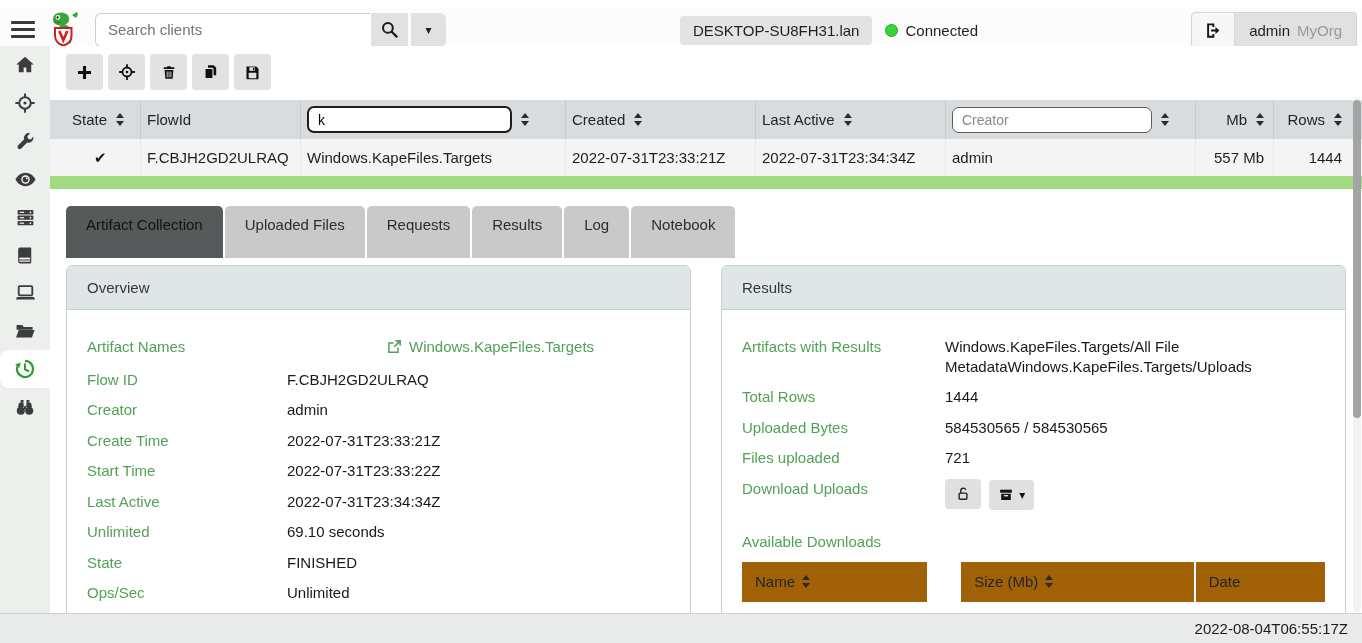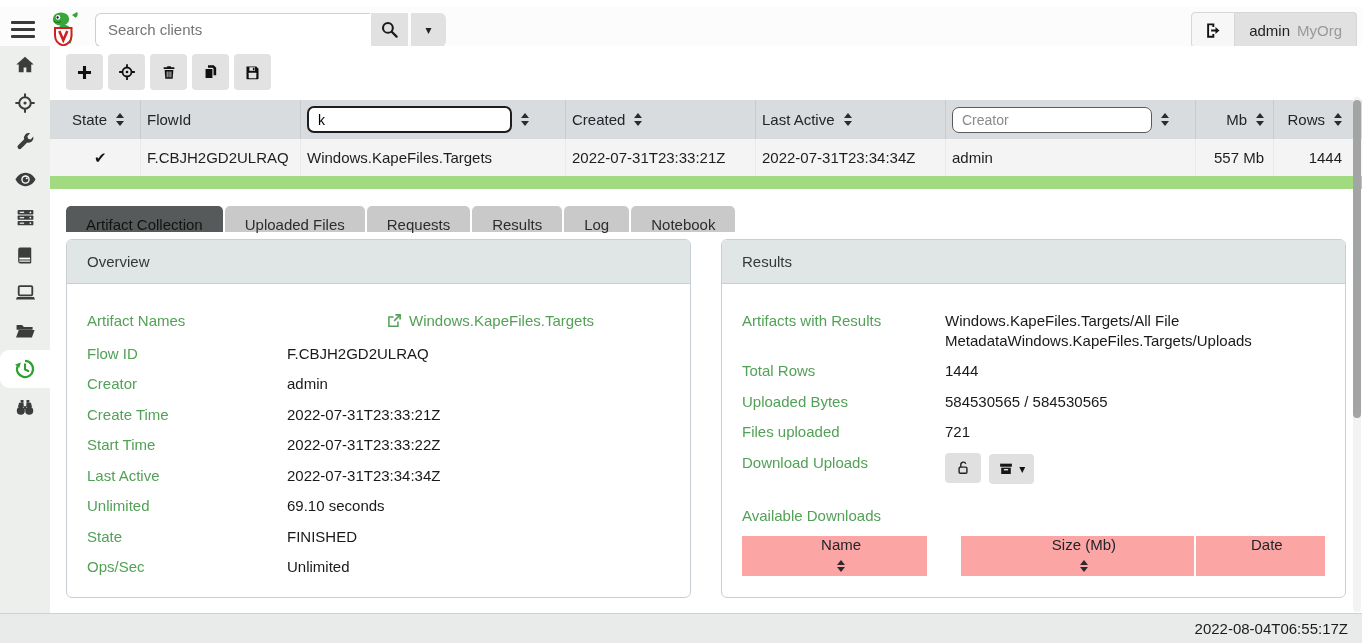--- a/index.html
+++ b/index.html
@@ -97,21 +97,21 @@
   .fl-row {
     display:flex; background:#f4f4f4; height:37px; align-items:center;
     padding-left:16px; font-size:15px; color:#1b1e21; cursor:pointer;
   }
   .check { font-size:15px; color:#141414; margin-left:22px; }
   .progress-bar { height:13px; background:#a1da80; width:100%; }
 
   
   .tabs { display:flex; gap:2px; margin:17px 0 0 16px; }
   .tab {
-    padding:0 20px; height:26px; line-height:38px; background:#c9c9c9; color:#2d2d2d;
+    padding:0 20px; height:52px; line-height:38px; background:#c9c9c9; color:#2d2d2d;
     font-size:15px; border-radius:5px 5px 0 0; cursor:pointer; white-space:nowrap;
   }
   .tab.active { background:#575a5b; color:#121212; }
 
   
   .panels { display:flex; gap:30px; margin:7px 16px 0 16px; height:359px; overflow:hidden; }
   .panel { border:1px solid #c9ced2; border-radius:6px; background:#fff; flex:1; overflow:hidden; }
   .panel-header {
     height:44px; background:#e0e5e5; border-bottom:1px solid #c9ced2;
     border-radius:5px 5px 0 0; display:flex; align-items:center; padding-left:20px;
@@ -128,22 +128,22 @@
     margin-left:100px; text-decoration:none; cursor:pointer;
   }
   .dl-btn {
     height:30px; background:#e0e0e0; border:none; border-radius:4px;
     display:inline-flex; align-items:center; justify-content:center; gap:5px;
     padding:0 9px; margin-right:4px; cursor:pointer; font-size:12px; color:#111;
   }
   .avail-label { color:#52a157; margin:23px 0 12px 0; }
   .dl-table-header { display:flex; gap:2px; }
   .dl-th {
-    background:#fca5a5; height:40px; display:flex; align-items:center; gap:7px;
-    padding-left:13px; font-weight:500; color:#212529; font-size:15px;flex-direction:column;
+    background:#a16207; height:40px; display:flex; align-items:center; gap:7px;
+    padding-left:13px; font-weight:500; color:#212529; font-size:15px;
   }
   .dl-th.name { width:195px; }
   .dl-th.size { width:245px;margin-left:32px; }
   .dl-th.date { width:136px; }
 
   
   .statusbar {
     position:absolute; bottom:0; left:0; right:0; height:30px;
     background:#e9ebea; border-top:1px solid #cfd1d0;
     display:flex; align-items:center; justify-content:flex-end;
@@ -183,20 +183,27 @@
       <svg width="19" height="19" viewBox="0 0 24 24">
         <circle cx="10" cy="10" r="6.2" fill="none" stroke="#1a1a1a" stroke-width="2.6"></circle>
         <path d="M14.8 14.8L21 21" stroke="#1a1a1a" stroke-width="2.8" stroke-linecap="round"></path>
       </svg>
     </button>
     <button class="nav-btn caret">
       <span class="caret-glyph">▾</span>
     </button>
   </div>
 
+  <div class="host-area">
+    <span class="host-badge">DESKTOP-SU8FH31.lan</span>
+    <span class="conn">
+      <span class="conn-dot"></span>
+      <span>Connected</span>
+    </span>
+  </div>
 
   <div class="user-area">
     <button class="logout-btn">
       <svg width="19" height="19" viewBox="0 0 24 24">
         <path d="M4 3h9v4.5h-2.4V5.3H6.4v13.4h4.2v-2.2H13V21H4z" fill="#141414"></path>
         <path d="M14.5 7.6l5 4.4-5 4.4v-3.1H9v-2.6h5.5z" fill="#141414"></path>
       </svg>
     </button>
     <div class="user-badge">
       <span class="user">admin</span>

